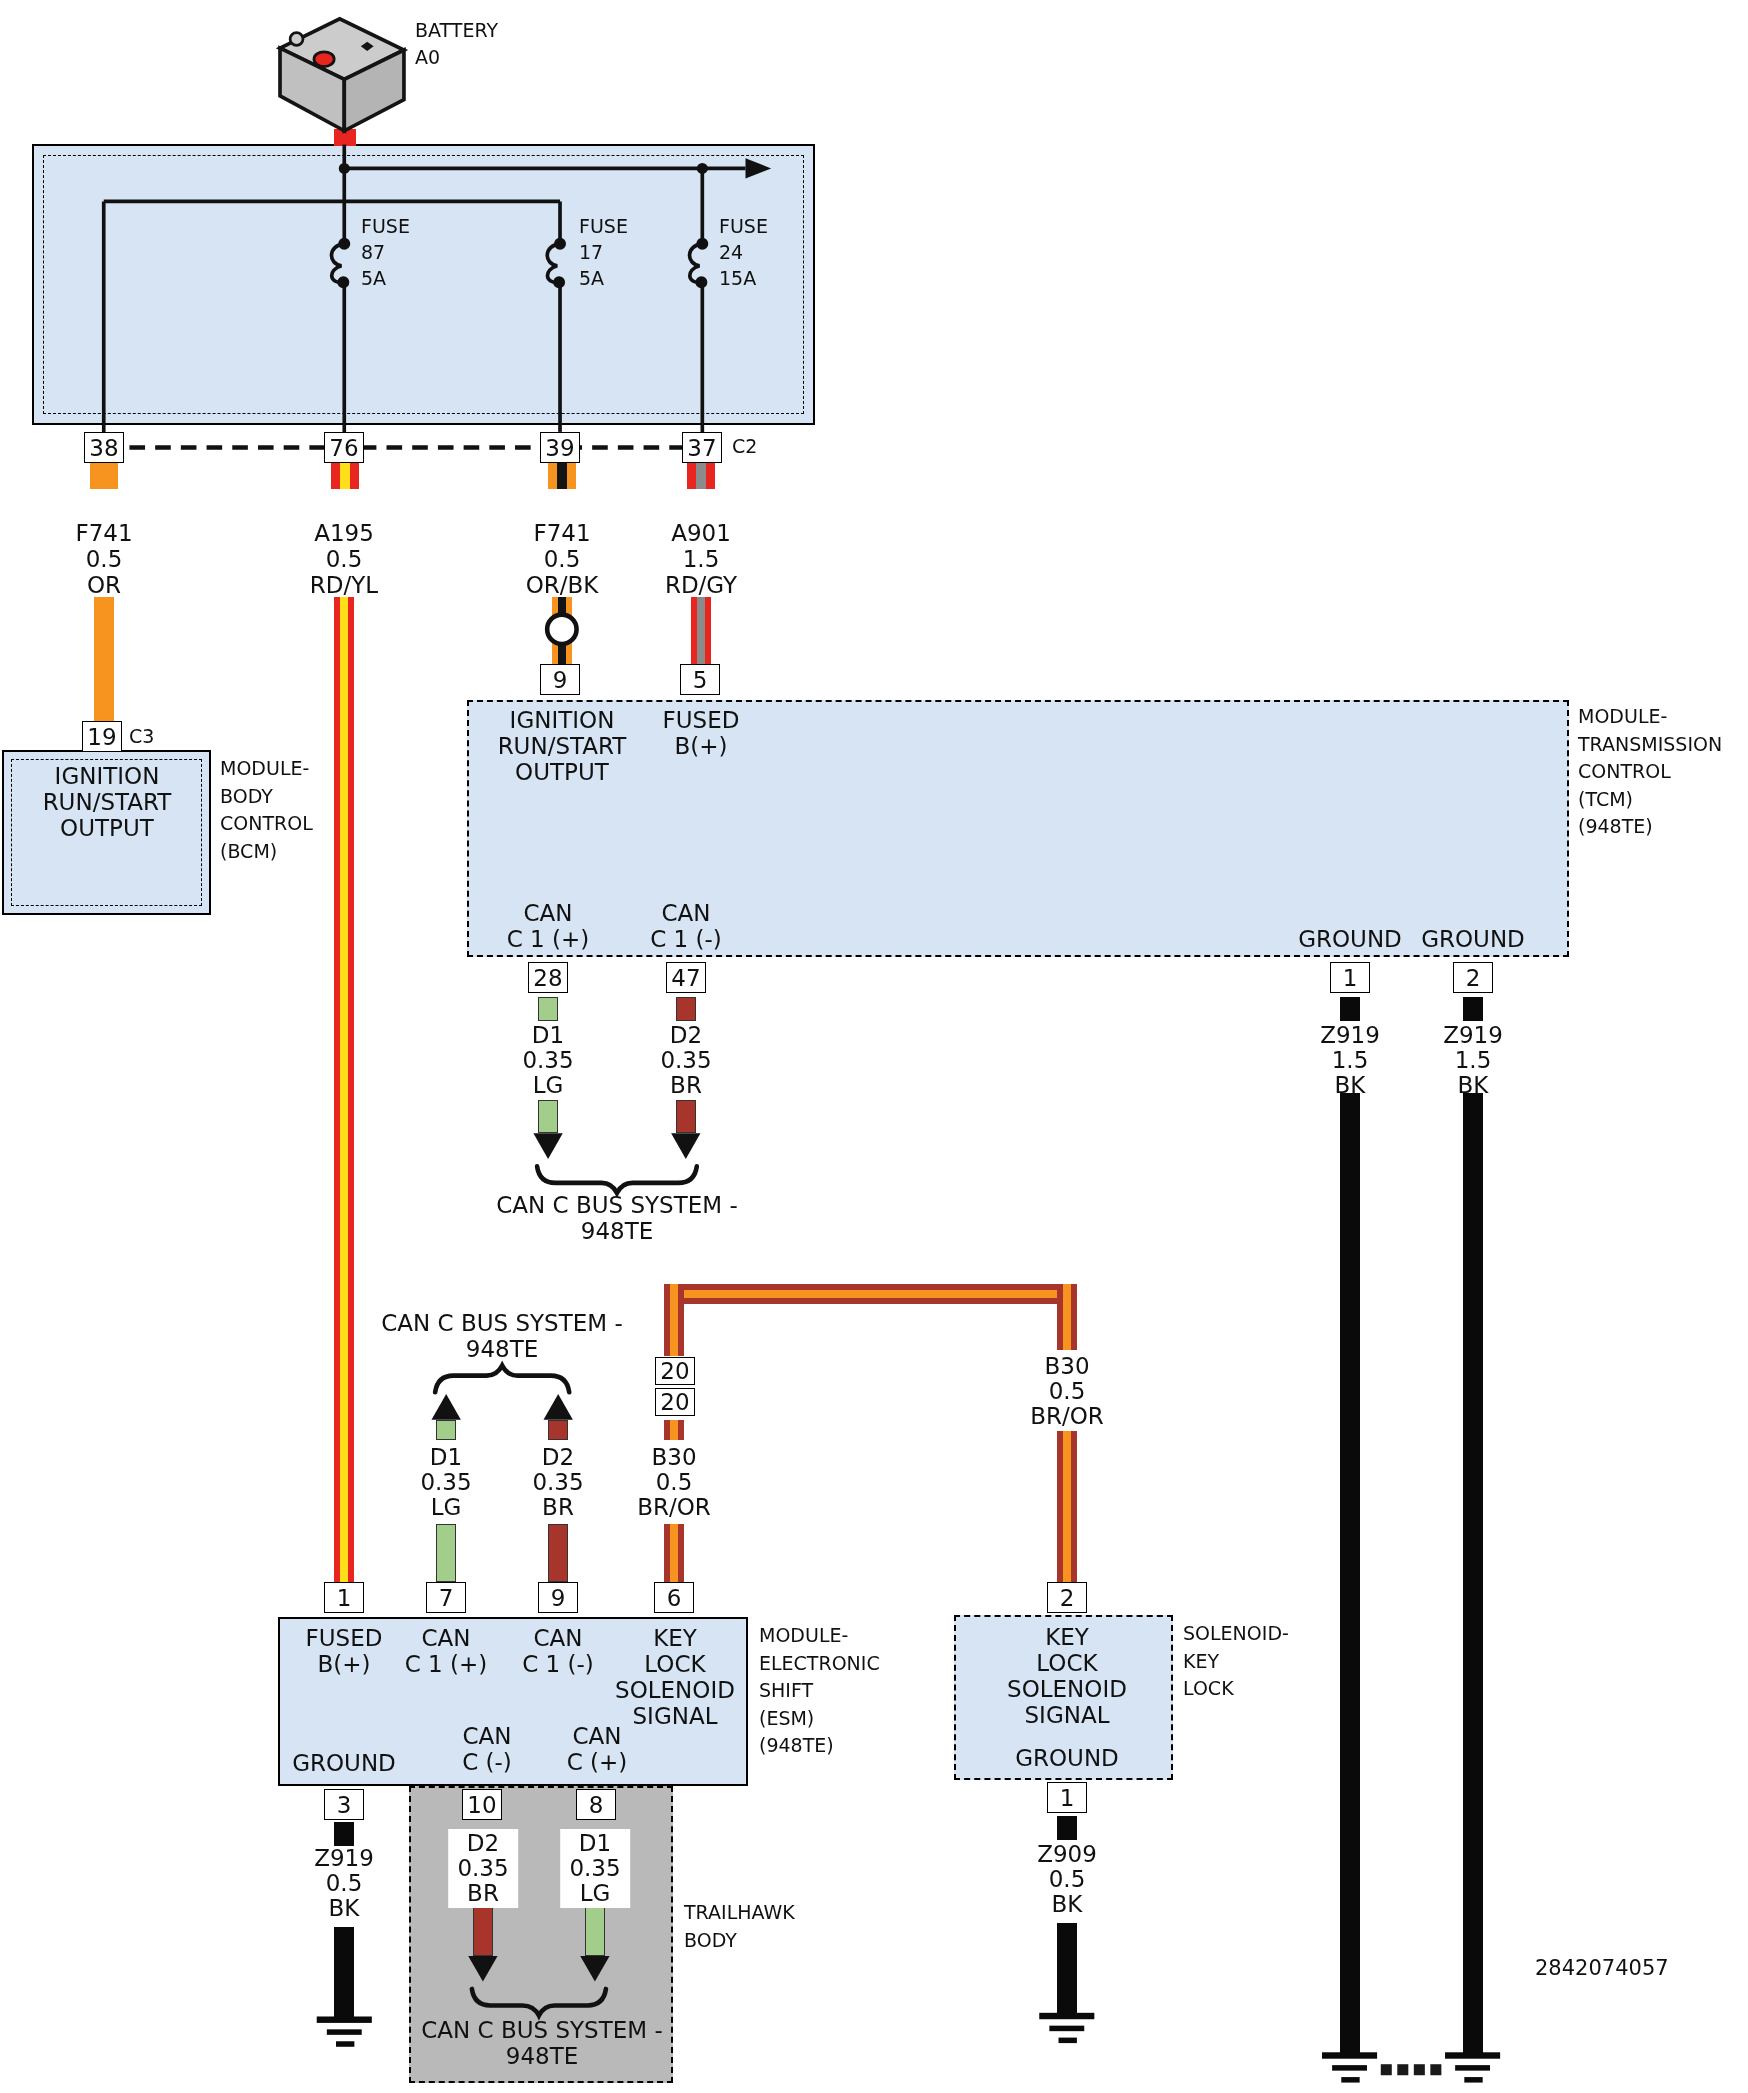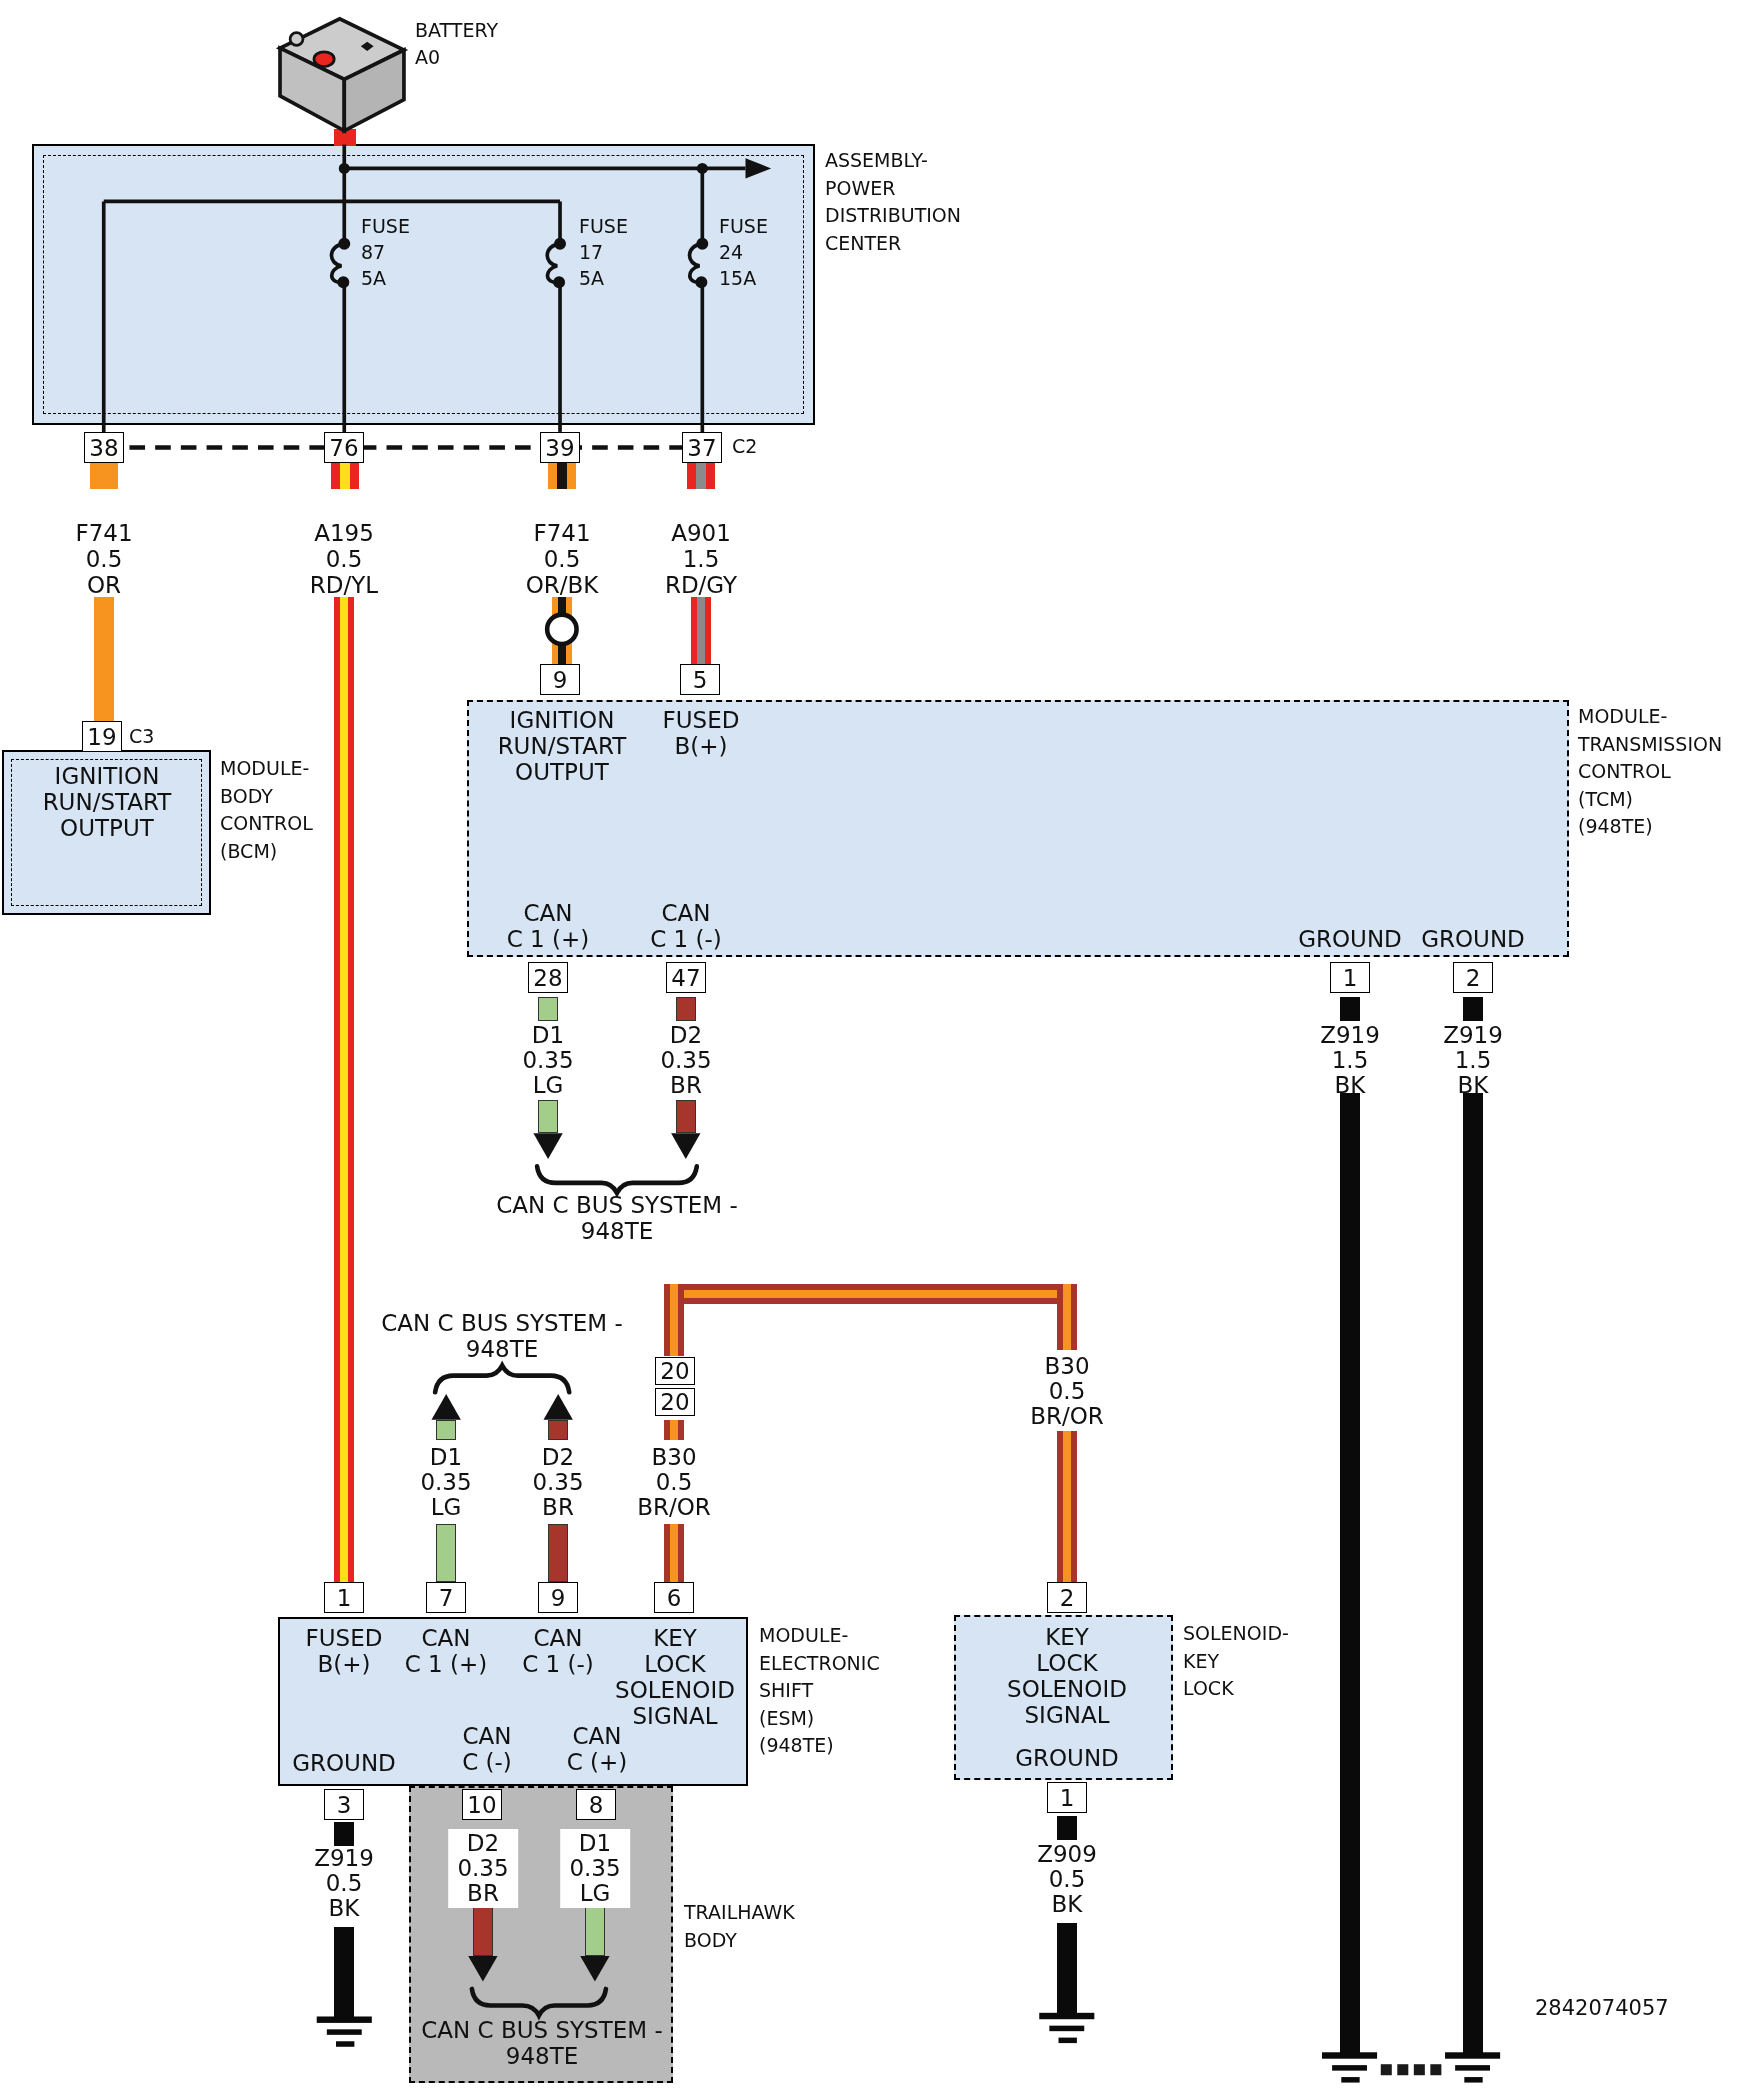--- a/index.html
+++ b/index.html
@@ -202,26 +202,20 @@
   <div class="pin" style="left:462px;top:1789px">10</div>
   <div class="pin" style="left:576px;top:1789px">8</div>
 
   <div class="pin" style="left:1047px;top:1582px">2</div>
   <div class="pin" style="left:1047px;top:1782px">1</div>
 
   <div class="mlbl" style="left:415px;top:16.5px">
       <div>BATTERY</div>
       <div>A0</div>
     </div>
-  <div class="mlbl" style="left:825px;top:147px">
-      <div>ASSEMBLY-</div>
-      <div>POWER</div>
-      <div>DISTRIBUTION</div>
-      <div>CENTER</div>
-    </div>
 
   <div class="mlbl" style="left:361px;top:213px;line-height:26px">
       <div>FUSE</div>
       <div>87</div>
       <div>5A</div>
     </div>
   <div class="mlbl" style="left:579px;top:213px;line-height:26px">
       <div>FUSE</div>
       <div>17</div>
       <div>5A</div>
@@ -415,16 +409,16 @@
       <div>CAN C BUS SYSTEM -</div>
       <div>948TE</div>
     </div>
 
   <div class="lbl" style="left:1067px;top:1842px;line-height:25px">
       <div>Z909</div>
       <div>0.5</div>
       <div>BK</div>
     </div>
 
-  <div class="num" style="left:1535px;top:1996px">2842074057</div>
+  <div class="num" style="left:1535px;top:1956px">2842074057</div>
 
 </div>
 
 
 </body></html>

